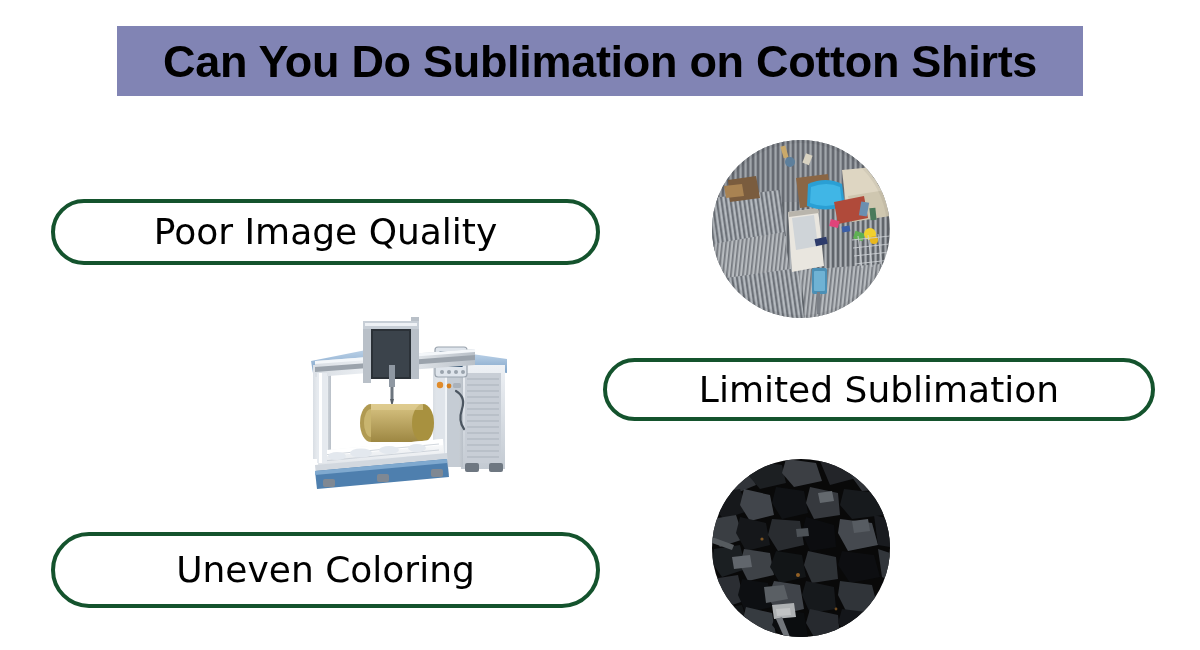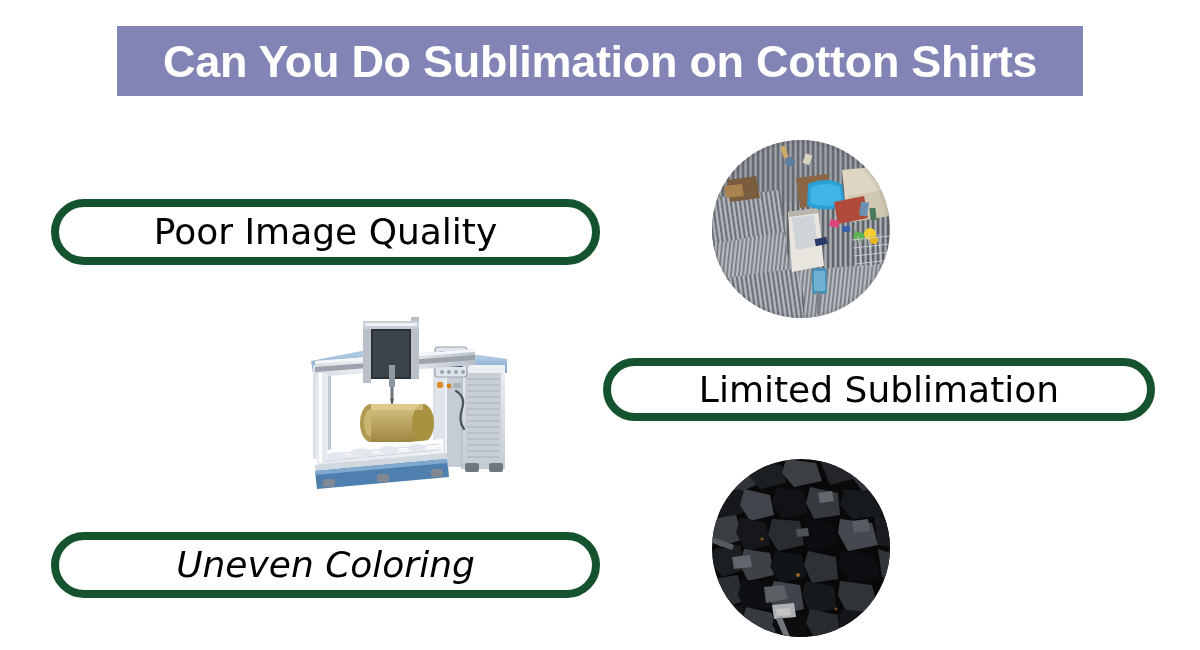--- a/index.html
+++ b/index.html
@@ -31,47 +31,47 @@
     background: #8184b4;
     display: flex;
     align-items: center;
     justify-content: center;
   }
   .title-text {
     font-family: "Liberation Sans", sans-serif;
     font-weight: bold;
     font-size: 45px;
     line-height: 1;
-    color: #ffffff;
+    color: #000000;
     letter-spacing: -0.3px;
     white-space: nowrap;
   }
 
   
   .pill {
     position: absolute;
     box-sizing: border-box;
     background: #ffffff;
-    border: 8px solid #14532d;
+    border: 4px solid #14532d;
     border-radius: 999px;
     display: flex;
     align-items: center;
     justify-content: center;
   }
   .pill-label {
     font-family: "DejaVu Sans", sans-serif;
     font-size: 36px;
     font-weight: 400;
     color: #000000;
     white-space: nowrap;
     line-height: 1;
   }
   .pill-1 { left: 51px;  top: 199px; width: 549px; height: 66px; }
   .pill-2 { left: 603px; top: 358px; width: 552px; height: 63px; }
-  .pill-3 { left: 51px;  top: 532px; width: 549px; height: 66px; font-style: italic; }
+  .pill-3 { left: 51px;  top: 532px; width: 549px; height: 76px; }
 
   
   .photo-circle {
     position: absolute;
     border-radius: 50%;
     overflow: hidden;
   }
   .photo-top    { left: 712px; top: 140px; width: 178px; height: 178px; }
   .photo-bottom { left: 712px; top: 459px; width: 178px; height: 178px; }
 

